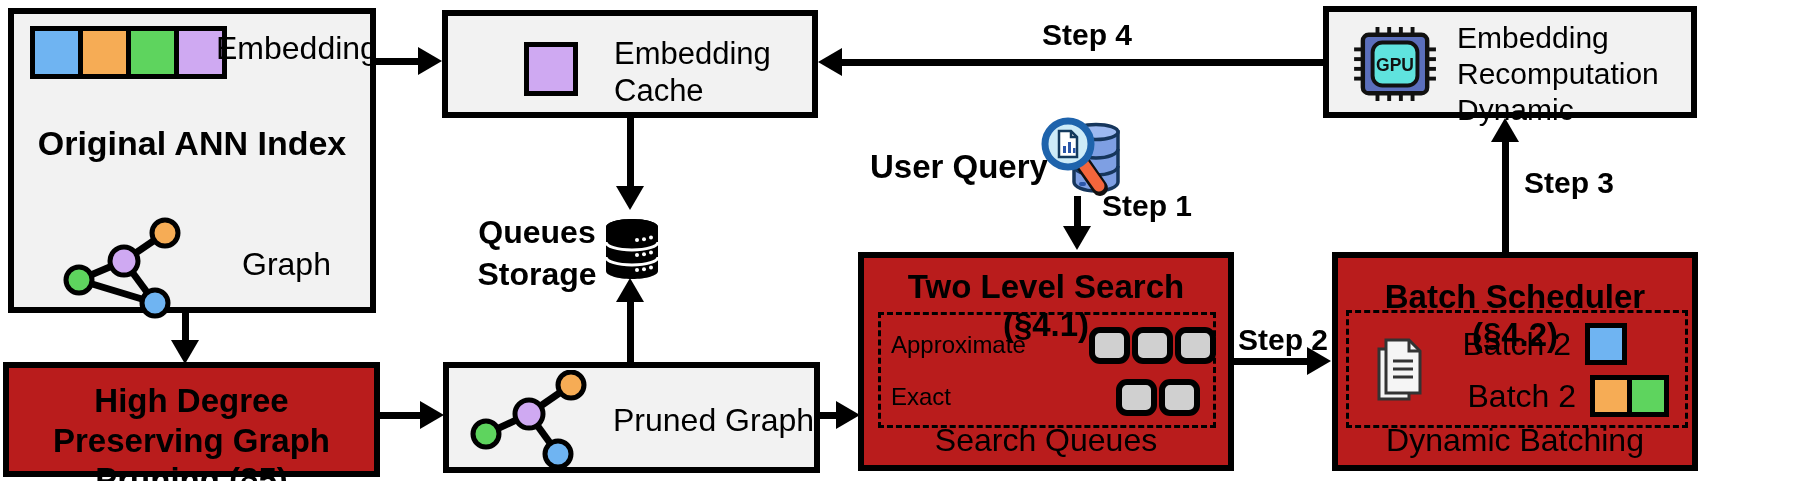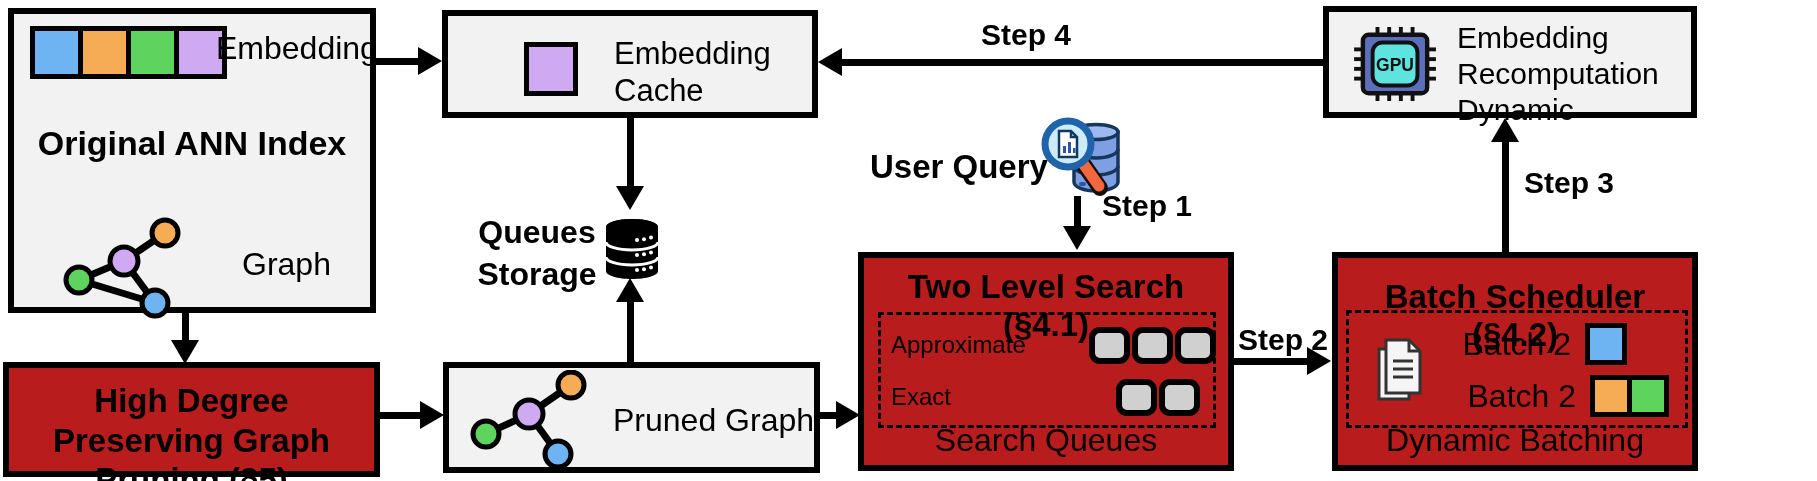--- a/index.html
+++ b/index.html
@@ -243,15 +243,15 @@
   <div class="line-h" style="left:1233px;top:358px;width:76px;"></div>
   <div class="head-right" style="left:1307px;top:347px;"></div>
   <div class="step-label" style="left:1238px;top:323px;">Step 2</div>
 
   <div class="head-up" style="left:1491px;top:118px;"></div>
   <div class="line-v" style="left:1502px;top:140px;height:112px;"></div>
   <div class="step-label" style="left:1524px;top:166px;">Step 3</div>
 
   <div class="head-left" style="left:818px;top:48px;"></div>
   <div class="line-h" style="left:840px;top:59px;width:483px;"></div>
-  <div class="step-label center" style="left:976px;top:18px;width:100px;">Step 4</div>
+  <div class="step-label center" style="left:1032px;top:18px;width:100px;text-align:right;">Step 4</div>
 
 </div>
 
 </body></html>

